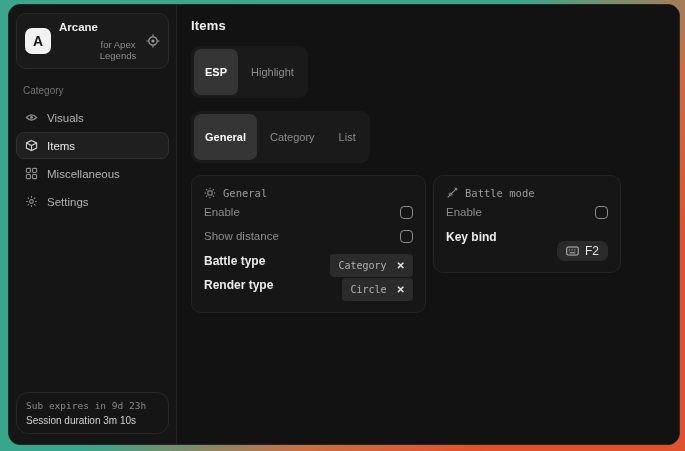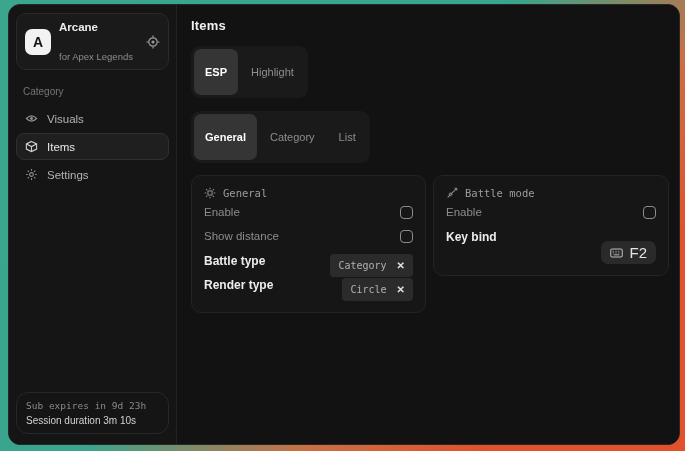--- a/index.html
+++ b/index.html
@@ -22,21 +22,21 @@
   }
   .app-card {
     display:flex; align-items:center; gap:8px; background:#1a1a1a;
     border:1px solid #2a2a2a; border-radius:10px; padding:7px 8px;
   }
   .logo {
     width:26px; height:26px; background:#f2f2f2; border-radius:7px;
     color:#141414; font-weight:bold; font-size:14px;
     display:flex; align-items:center; justify-content:center; flex:none;
   }
-  .app-meta { display:flex; flex-direction:column; }
+  .app-meta { display:flex; flex-direction:row;text-align:center; }
   .app-name { font-size:11.5px; font-weight:bold; color:#ededed; }
   .app-sub { font-size:9.5px; color:#8d8d8d; margin-top:18px; }
   .target-btn { margin-left:auto; color:#9a9a9a; display:flex; cursor:pointer; }
   .cat-label { font-size:10px; color:#757575; margin:16px 7px 8px; }
   .nav-item {
     display:flex; align-items:center; gap:9px; height:27px; padding:0 8px;
     border-radius:8px; font-size:11.5px; color:#b2b2b2;
     border:1px solid transparent; margin-bottom:1px; cursor:pointer;
   }
   .nav-item .ni { color:#8f8f8f; display:flex; }
@@ -50,40 +50,40 @@
   .main-title { font-size:13px; font-weight:bold; color:#f1f1f1; letter-spacing:.2px; }
   .tabbar {
     display:inline-flex; align-self:flex-start; background:#1a1a1a;
     border-radius:9px; padding:3px; gap:2px; margin-top:13px;
   }
   .tab { padding:17px 11px; border-radius:7px; font-size:11px; color:#8e8e8e; cursor:pointer; }
   .tab.active { background:#353535; color:#ffffff; font-weight:bold; }
   .panels { display:flex; gap:7px; margin-top:12px; align-items:flex-start; }
   .panel { background:#161616; border:1px solid #242424; border-radius:10px; padding:9px 12px 11px; }
   .panel.general { width:235px; }
-  .panel.battle { width:236px; }
+  .panel.battle { width:188px; }
   .ptitle {
     display:flex; align-items:center; gap:7px;
     font-family:"DejaVu Sans Mono", monospace; font-size:10.5px; color:#9c9c9c;
     margin:2px 0 7px;
   }
   .ptitle .pi { color:#8f8f8f; display:flex; }
   .prow { display:flex; justify-content:space-between; min-height:23px; margin-top:1px; }
   .plabel { font-size:11.5px; color:#8d8d8d; }
   .plabel.bright { color:#ececec; font-weight:bold; font-size:12px; }
   .checkbox { width:13px; height:13px; border:1.5px solid #8d8d8d; border-radius:4px; background:transparent; cursor:pointer; }
   .chip {
     display:flex; align-items:center; gap:10px; background:#2b2b2b;
     border-radius:4px; padding:3px 8px; cursor:pointer;
     font-family:"DejaVu Sans Mono", monospace; font-size:10px; color:#b0b0b0;
   }
   .chip .x { color:#e2e2e2; font-size:10px; font-weight:bold; font-family:"Liberation Sans", sans-serif; }
   .keybadge {
     display:flex; align-items:center; gap:6px; background:#2a2a2a;
-    border-radius:7px; padding:3px 9px; font-size:15px; color:#e3e3e3; cursor:pointer;margin-top:11px;
+    border-radius:7px; padding:3px 9px; font-size:12px; color:#e3e3e3; cursor:pointer;margin-top:11px;
   }
   .keybadge .ki { color:#bdbdbd; display:flex; }
   svg { display:block; }
 </style>
 </head>
 <body>
 
 <div class="window">
 
   <div class="sidebar">
@@ -123,20 +123,31 @@
       <span class="ni">
         <svg width="13" height="13" viewBox="0 0 14 14" fill="none" stroke="currentColor" stroke-width="1.2">
           <path d="M7 1.5 L12.5 4.2 V9.8 L7 12.5 L1.5 9.8 V4.2 Z"></path>
           <path d="M1.5 4.2 L7 7 L12.5 4.2"></path>
             <line x1="7" y1="7" x2="7" y2="12.5"></line>
         </svg>
       </span>
       <span>Items</span>
     </div>
 
+    <div class="nav-item">
+      <span class="ni">
+        <svg width="13" height="13" viewBox="0 0 14 14" fill="none" stroke="currentColor" stroke-width="1.2">
+          <rect x="1.5" y="1.5" width="4.4" height="4.4" rx="1"></rect>
+          <rect x="8.1" y="1.5" width="4.4" height="4.4" rx="1"></rect>
+          <rect x="1.5" y="8.1" width="4.4" height="4.4" rx="1"></rect>
+          <rect x="8.1" y="8.1" width="4.4" height="4.4" rx="1"></rect>
+        </svg>
+      </span>
+      <span>Miscellaneous</span>
+    </div>
 
     <div class="nav-item">
       <span class="ni">
         <svg width="13" height="13" viewBox="0 0 14 14" fill="none" stroke="currentColor" stroke-width="1.2">
           <circle cx="7" cy="7" r="2"></circle>
           <path d="M7 1.2 V3 M7 11 V12.8 M1.2 7 H3 M11 7 H12.8 M2.9 2.9 L4.2 4.2 M9.8 9.8 L11.1 11.1 M11.1 2.9 L9.8 4.2 M4.2 9.8 L2.9 11.1"></path>
         </svg>
       </span>
       <span>Settings</span>
     </div>

